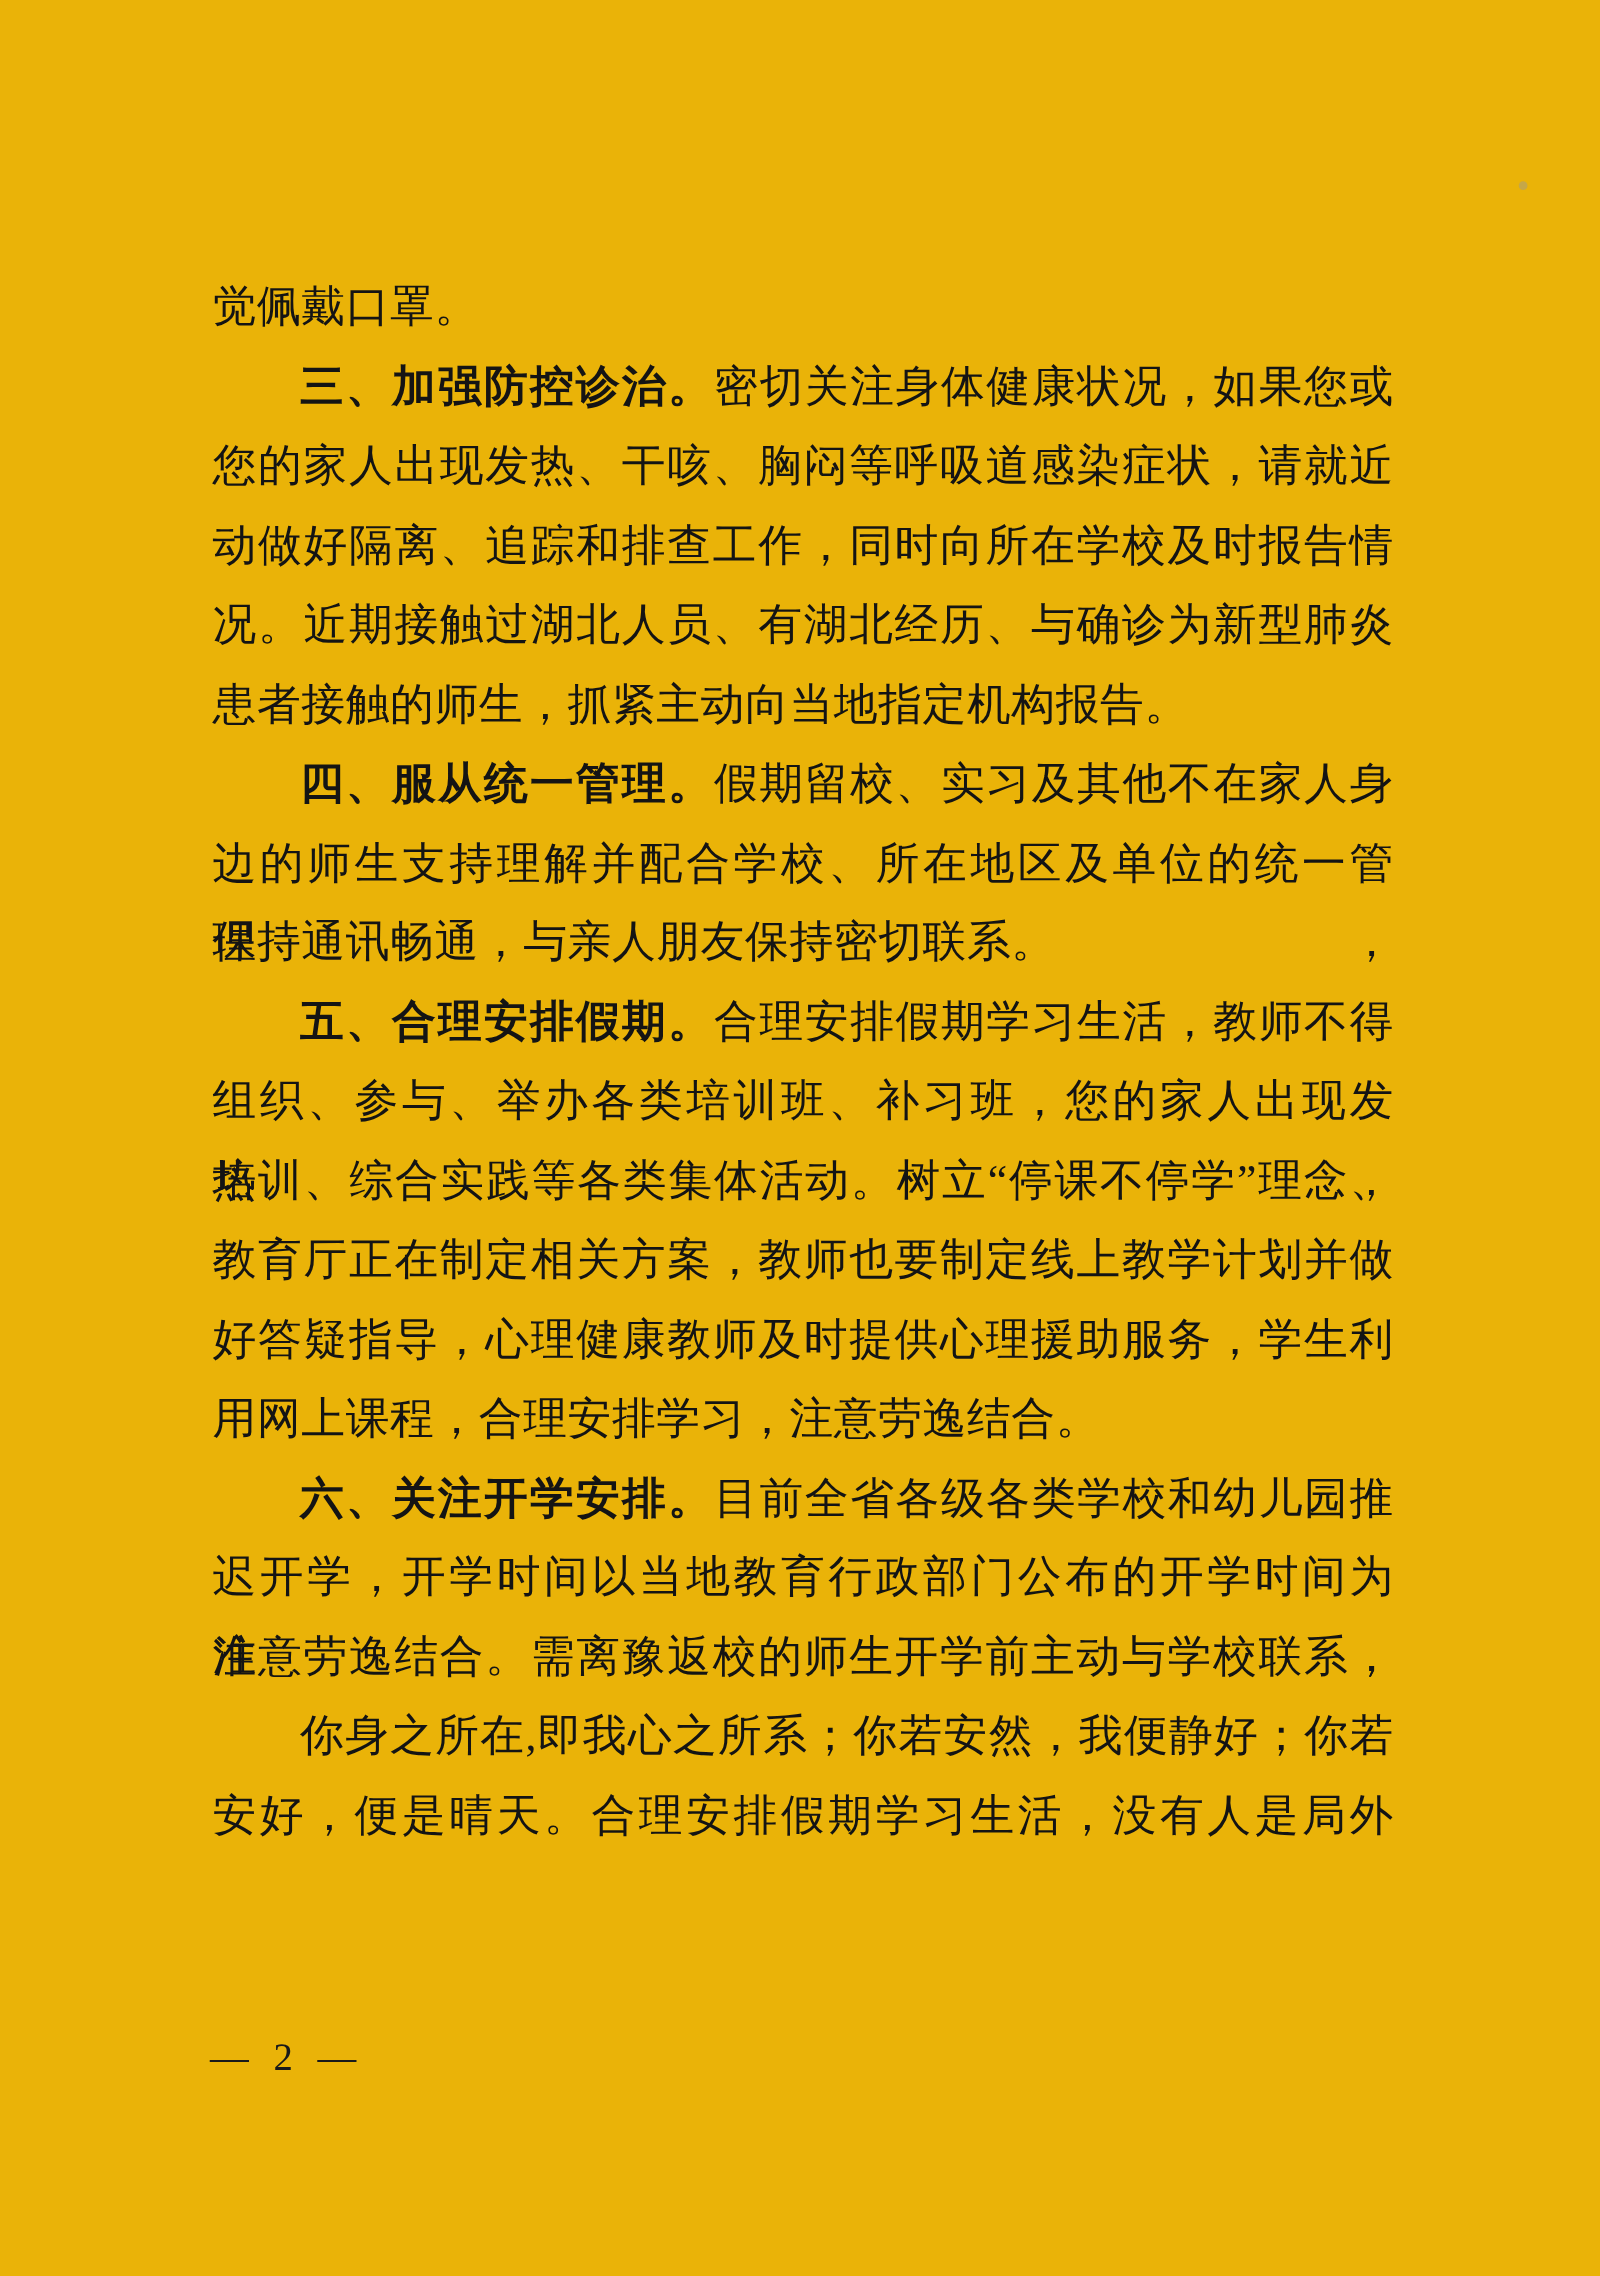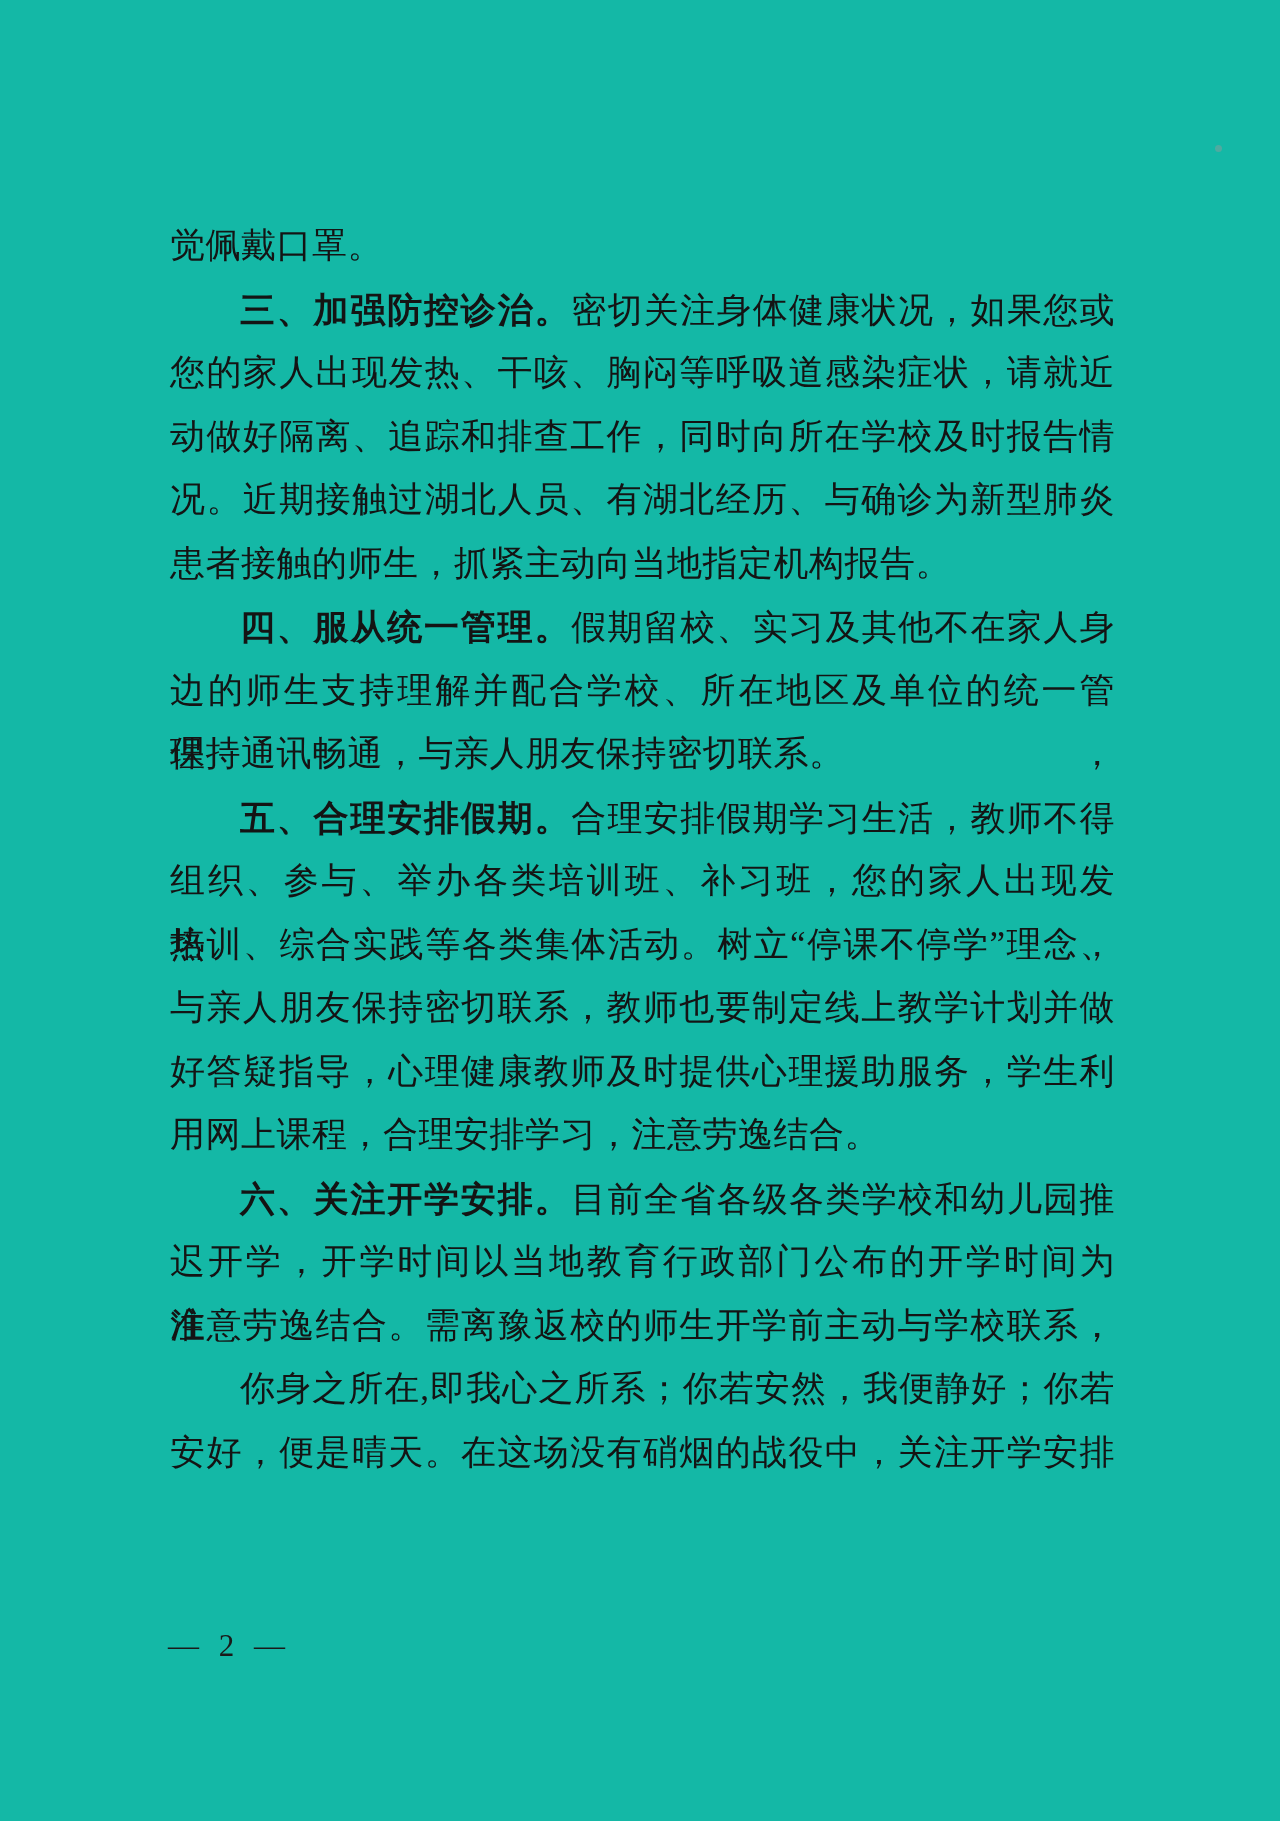--- a/index.html
+++ b/index.html
@@ -6,21 +6,21 @@
   body{
     width:1280px;height:1821px;
     background:#ffffff;
     position:relative;
     font-family:"Liberation Serif","DejaVu Serif",serif;
     color:#141414;
     overflow:hidden;
   }
   .page{
     position:absolute;inset:0;
-    background:#14b8a6;
+    background:#eab308;
     text-decoration:underline;
   }
   .text-block{
     position:absolute;
     left:170px;top:214px;width:945px;
   }
   .line{
     height:63.5px;
     line-height:63.5px;
     font-size:35px;
@@ -67,26 +67,26 @@
     <div class="line j"><span>您的家人出现发热、干咳、胸闷等呼吸道感染症状，请就近</span></div>
     <div class="line j"><span>动做好隔离、追踪和排查工作，同时向所在学校及时报告情</span></div>
     <div class="line j"><span>况。近期接触过湖北人员、有湖北经历、与确诊为新型肺炎</span></div>
     <div class="line"><span>患者接触的师生，抓紧主动向当地指定机构报告。</span></div>
     <div class="line j i"><b>四、服从统一管理。</b><span>假期留校、实习及其他不在家人身</span></div>
     <div class="line j"><span>边的师生支持理解并配合学校、所在地区及单位的统一管理，</span></div>
     <div class="line"><span>保持通讯畅通，与亲人朋友保持密切联系。</span></div>
     <div class="line j i"><b>五、合理安排假期。</b><span>合理安排假期学习生活，教师不得</span></div>
     <div class="line j"><span>组织、参与、举办各类培训班、补习班，您的家人出现发热、</span></div>
     <div class="line j"><span>培训、综合实践等各类集体活动。树立“停课不停学”理念，</span></div>
-    <div class="line j"><span>与亲人朋友保持密切联系，教师也要制定线上教学计划并做</span></div>
+    <div class="line j"><span>教育厅正在制定相关方案，教师也要制定线上教学计划并做</span></div>
     <div class="line j"><span>好答疑指导，心理健康教师及时提供心理援助服务，学生利</span></div>
     <div class="line"><span>用网上课程，合理安排学习，注意劳逸结合。</span></div>
     <div class="line j i"><b>六、关注开学安排。</b><span>目前全省各级各类学校和幼儿园推</span></div>
     <div class="line j"><span>迟开学，开学时间以当地教育行政部门公布的开学时间为准，</span></div>
     <div class="line j"><span>注意劳逸结合。需离豫返校的师生开学前主动与学校联系，</span></div>
     <div class="line j i"><span>你身之所在,即我心之所系；你若安然，我便静好；你若</span></div>
-    <div class="line j"><span>安好，便是晴天。在这场没有硝烟的战役中，关注开学安排</span></div>
+    <div class="line j"><span>安好，便是晴天。合理安排假期学习生活，没有人是局外</span></div>
   </div>
 
   <div class="pagenum">— 2 —</div>
 
   <div class="speck"></div>
 </div>
 
 </body></html>

